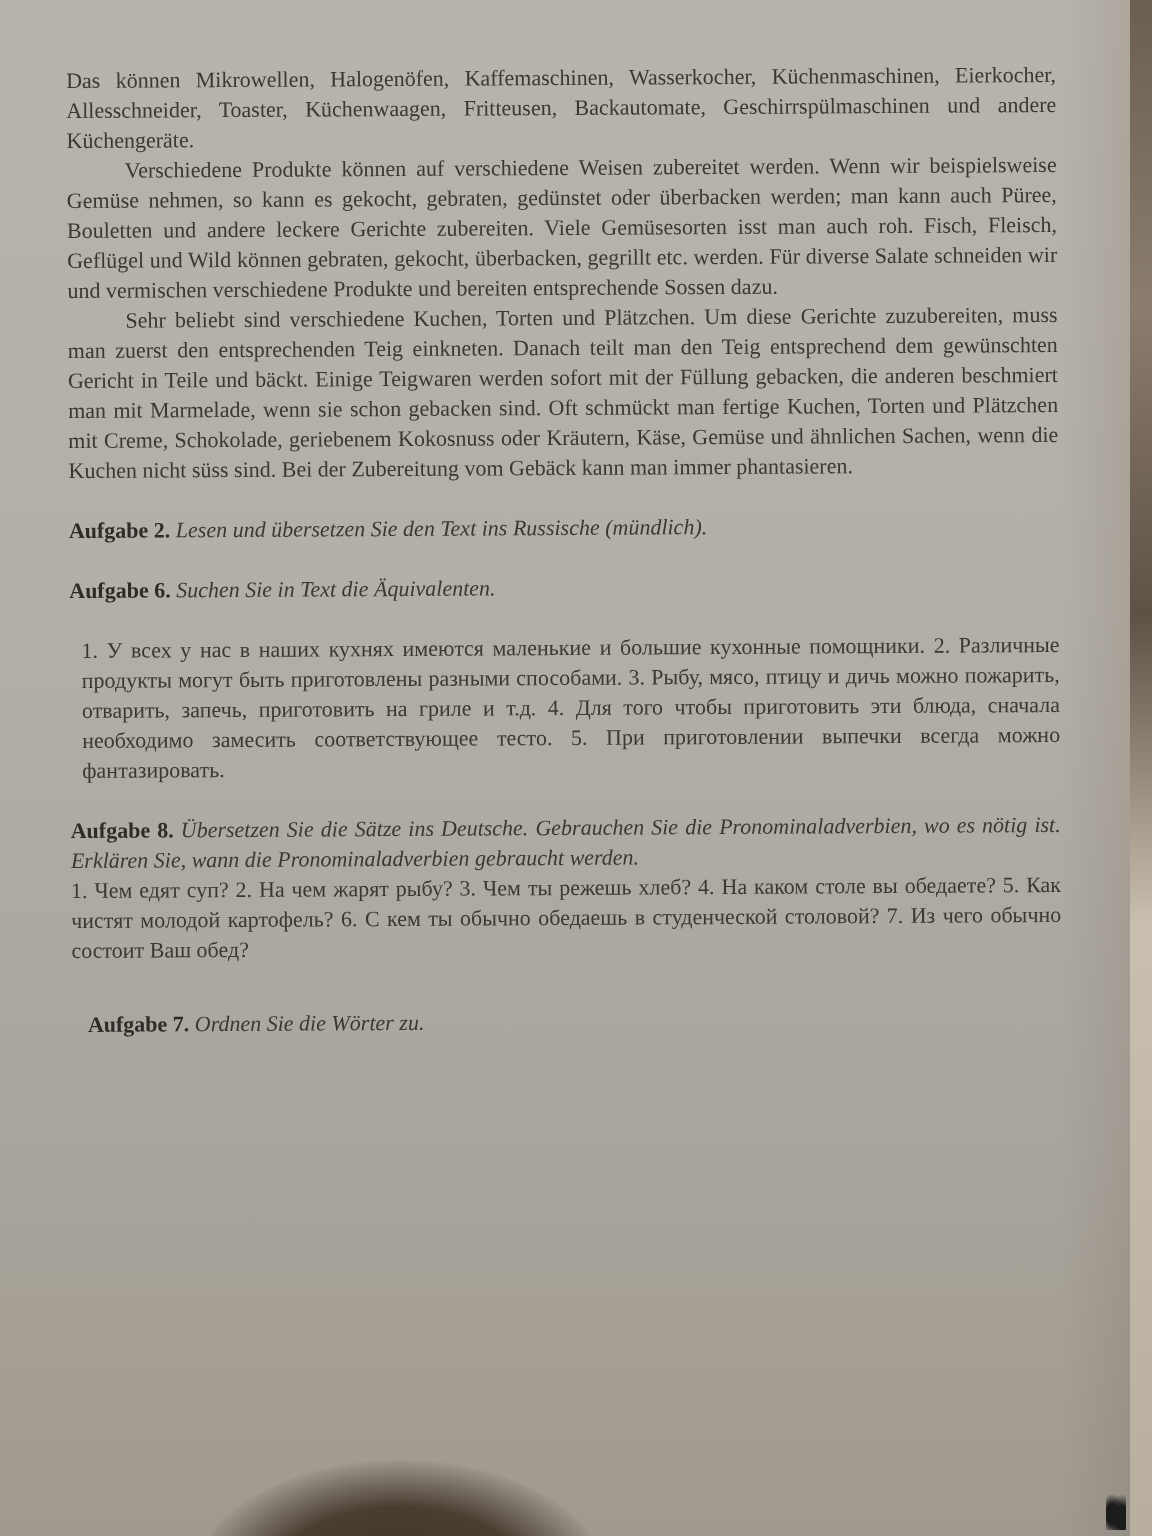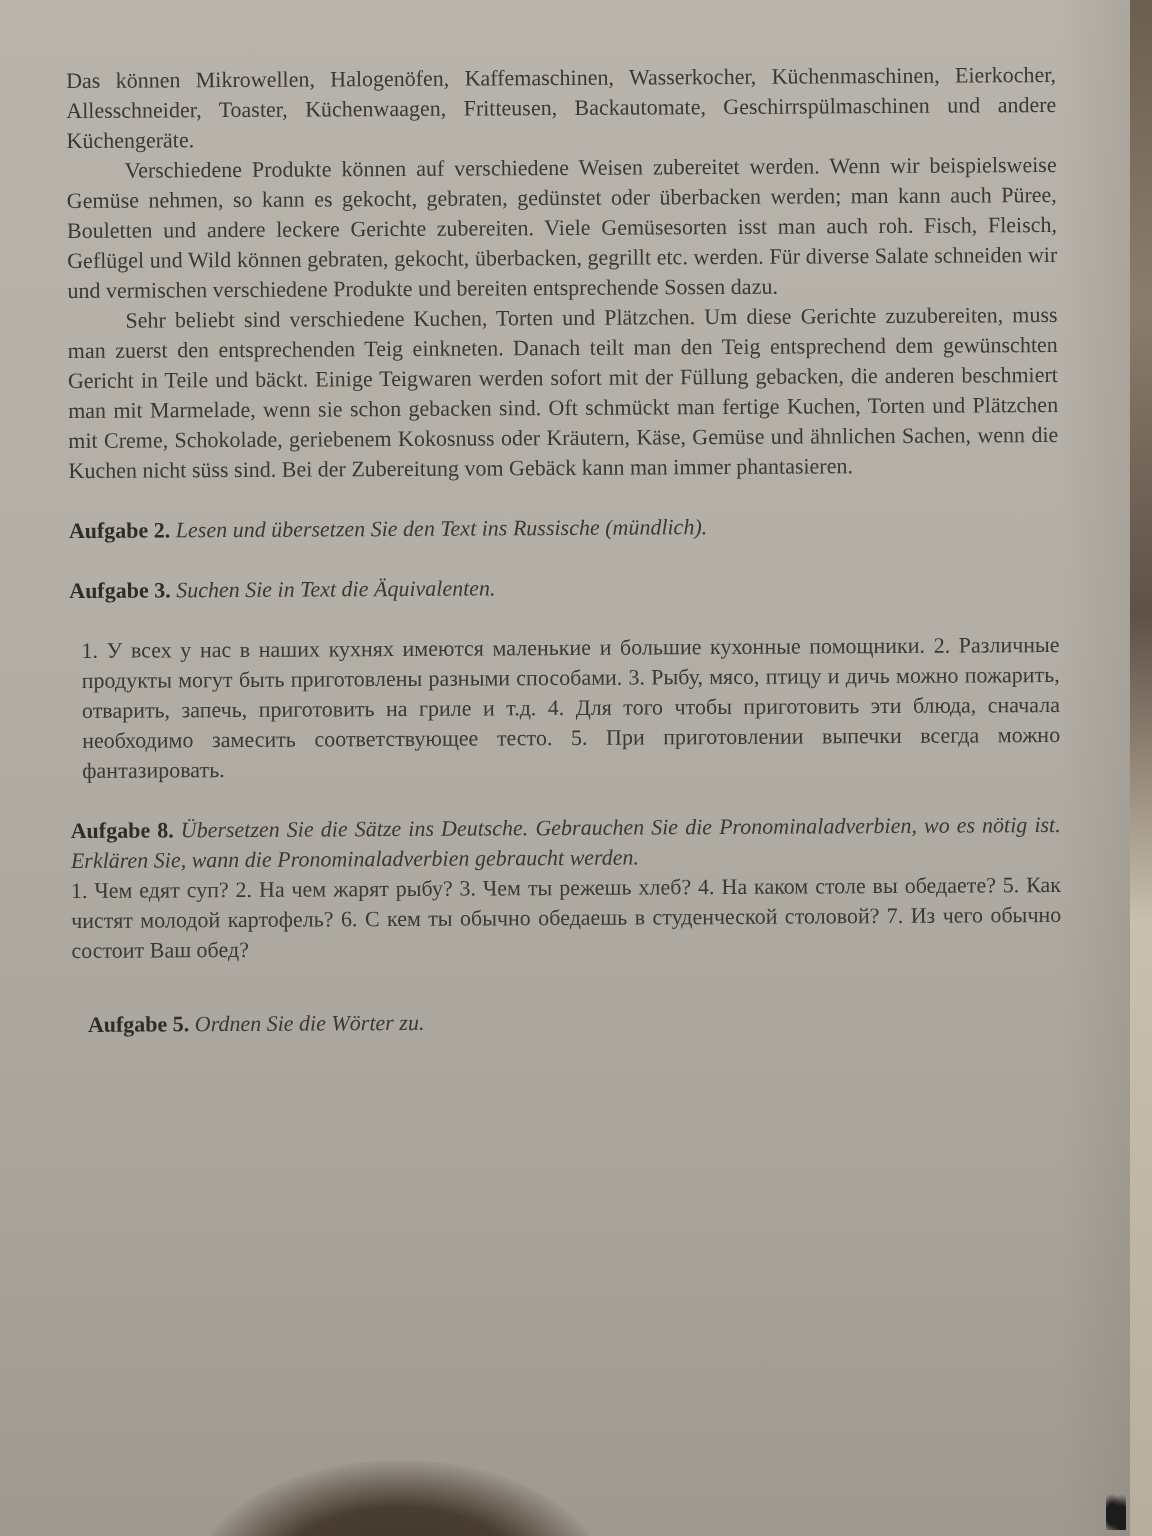--- a/index.html
+++ b/index.html
@@ -51,28 +51,28 @@
   <p>Das können Mikrowellen, Halogenöfen, Kaffemaschinen, Wasserkocher, Küchenmaschinen, Eierkocher, Allesschneider, Toaster, Küchenwaagen, Fritteusen, Backautomate, Geschirrspülmaschinen und andere Küchengeräte.</p>
   <p class="indent">Verschiedene Produkte können auf verschiedene Weisen zubereitet werden. Wenn wir beispielsweise Gemüse nehmen, so kann es gekocht, gebraten, gedünstet oder überbacken werden; man kann auch Püree, Bouletten und andere leckere Gerichte zubereiten. Viele Gemüsesorten isst man auch roh. Fisch, Fleisch, Geflügel und Wild können gebraten, gekocht, überbacken, gegrillt etc. werden. Für diverse Salate schneiden wir und vermischen verschiedene Produkte und bereiten entsprechende Sossen dazu.</p>
   <p class="indent">Sehr beliebt sind verschiedene Kuchen, Torten und Plätzchen. Um diese Gerichte zuzubereiten, muss man zuerst den entsprechenden Teig einkneten. Danach teilt man den Teig entsprechend dem gewünschten Gericht in Teile und bäckt. Einige Teigwaren werden sofort mit der Füllung gebacken, die anderen beschmiert man mit Marmelade, wenn sie schon gebacken sind. Oft schmückt man fertige Kuchen, Torten und Plätzchen mit Creme, Schokolade, geriebenem Kokosnuss oder Kräutern, Käse, Gemüse und ähnlichen Sachen, wenn die Kuchen nicht süss sind. Bei der Zubereitung vom Gebäck kann man immer phantasieren.</p>
 
   <div class="task">
     <span class="task-label">Aufgabe 2.</span>
     <span class="task-instr">Lesen und übersetzen Sie den Text ins Russische (mündlich).</span>
   </div>
 
   <div class="task">
-    <span class="task-label">Aufgabe 3.</span>
+    <span class="task-label">Aufgabe 6.</span>
     <span class="task-instr">Suchen Sie in Text die Äquivalenten.</span>
   </div>
   <p class="ru-block">1.  У всех у нас в наших кухнях имеются маленькие и большие кухонные помощники. 2. Различные продукты могут быть приготовлены разными способами. 3. Рыбу, мясо, птицу и дичь можно пожарить, отварить, запечь, приготовить на гриле и т.д. 4. Для того чтобы приготовить эти блюда, сначала необходимо замесить соответствующее тесто. 5. При приготовлении выпечки всегда можно фантазировать.</p>
 
   <div class="task" style="text-align: justify;">
     <span class="task-label">Aufgabe 8.</span>
     <span class="task-instr">Übersetzen Sie die Sätze ins Deutsche. Gebrauchen Sie die Pronominaladverbien, wo es nötig ist. Erklären Sie, wann die Pronominaladverbien gebraucht werden.</span>
   </div>
   <p>1. Чем едят суп? 2. На чем жарят рыбу? 3. Чем ты режешь хлеб? 4. На каком столе вы обедаете? 5. Как чистят молодой картофель? 6. С кем ты обычно обедаешь в студенческой столовой? 7. Из чего обычно состоит Ваш обед?</p>
 
   <div class="task gap-lg" style="padding-left: 16px;">
-    <span class="task-label">Aufgabe 5.</span>
+    <span class="task-label">Aufgabe 7.</span>
     <span class="task-instr">Ordnen Sie die Wörter zu.</span>
   </div>
 </div>
 
 </body></html>

